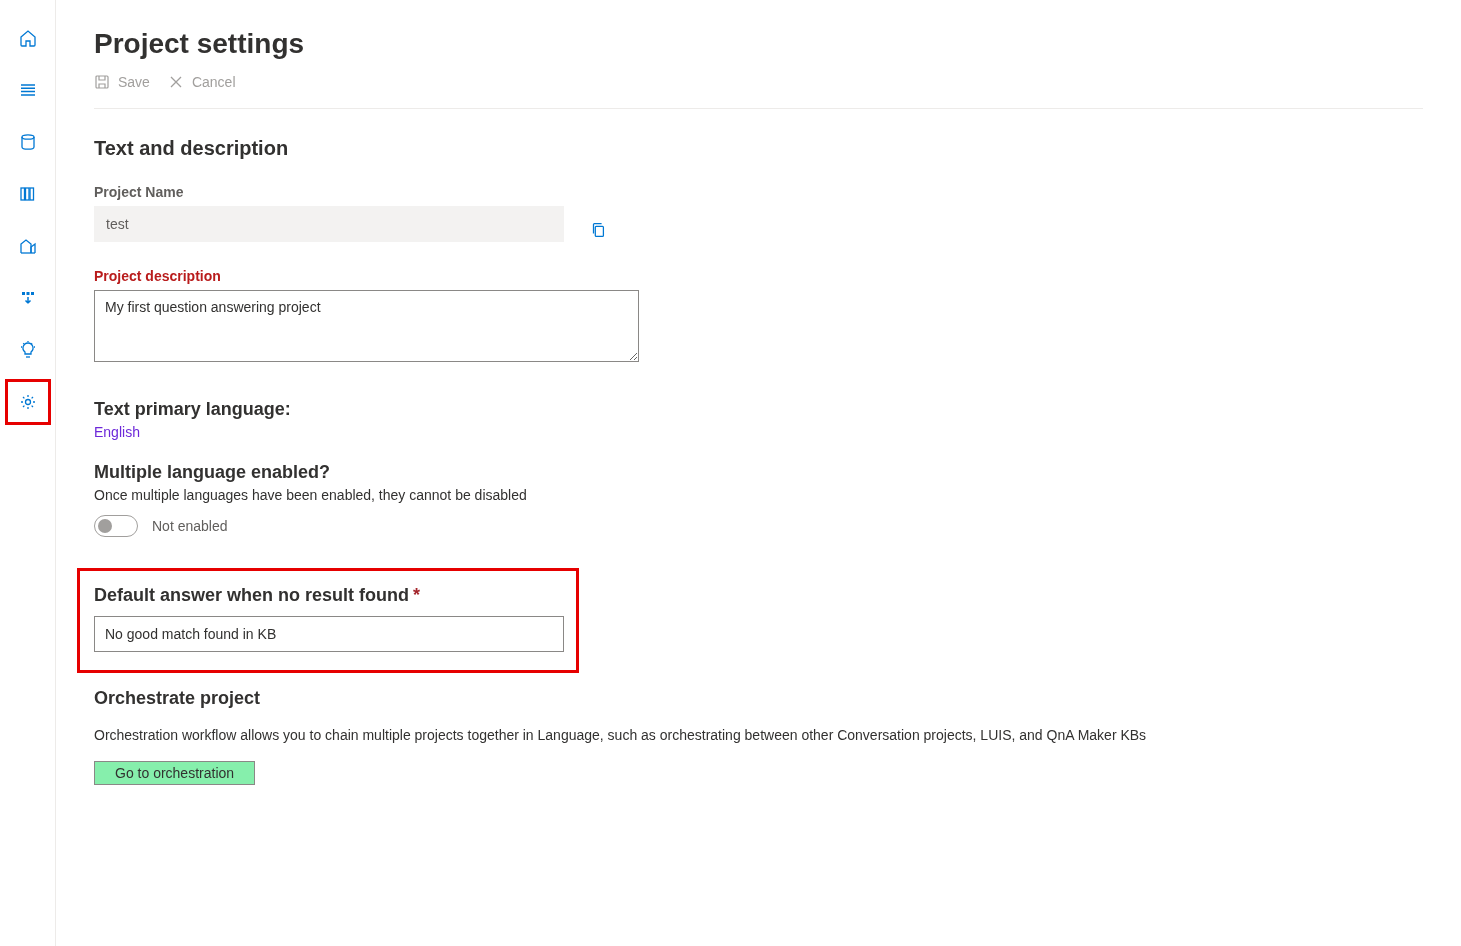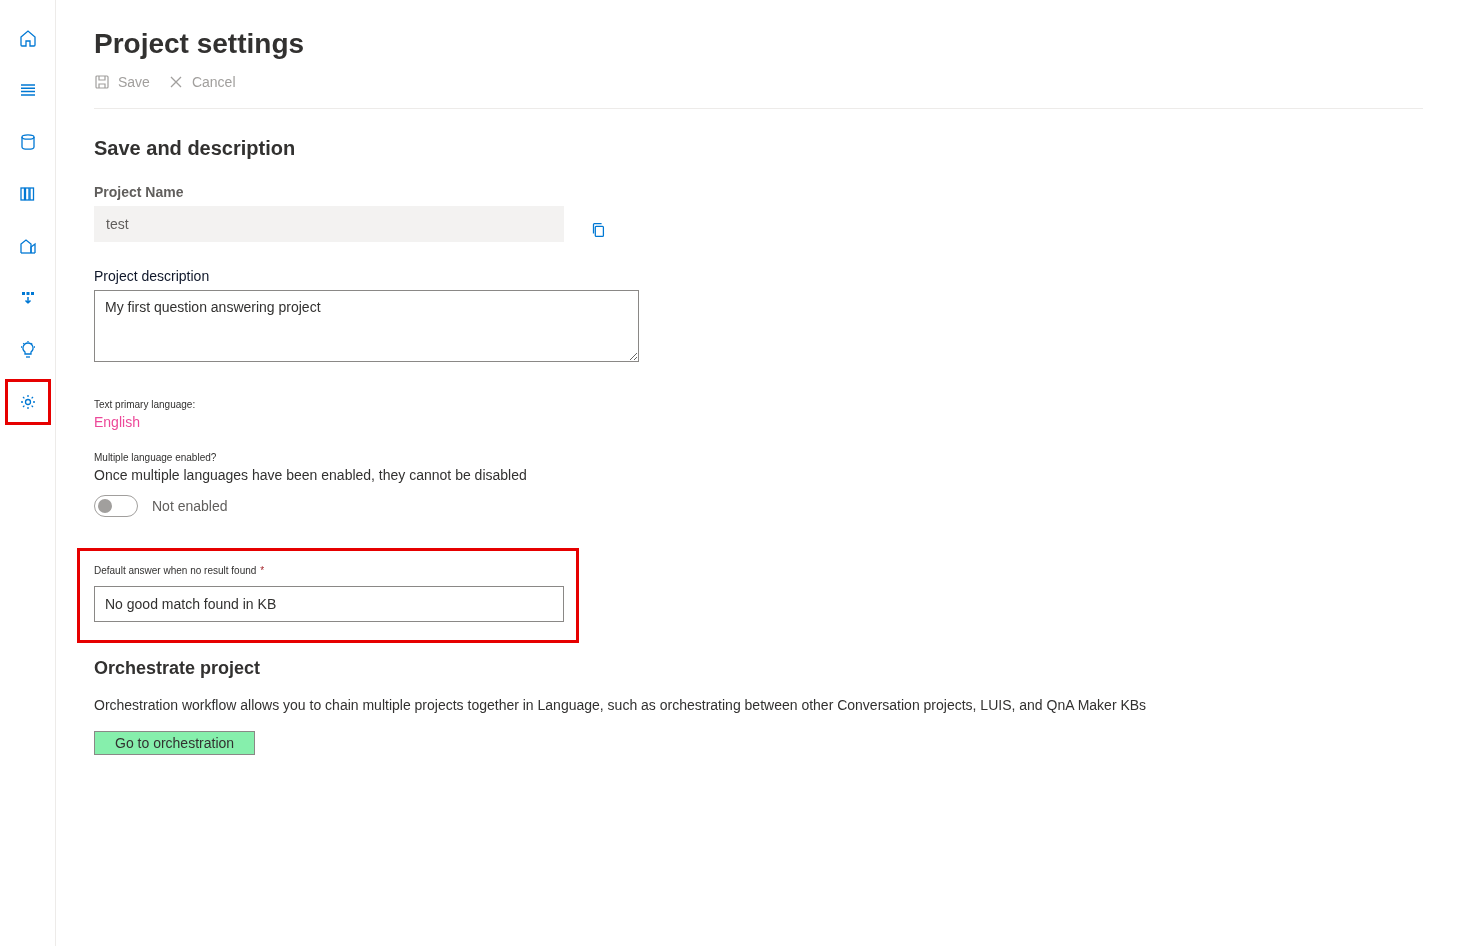--- a/index.html
+++ b/index.html
@@ -45,21 +45,21 @@
   }
   .toolbar-btn svg { width: 16px; height: 16px; }
 
   h2.section-title {
     font-size: 20px; font-weight: 600; margin: 0 0 24px 0;
   }
   h3.subsection-title {
     font-size: 18px; font-weight: 600; margin: 0 0 18px 0;
   }
   .field-label {
-    font-size: 14px; font-weight: 400; color: #0f172a; margin-bottom: 6px;
+    font-size: 14px; font-weight: 700; color: #b91c1c; margin-bottom: 6px;
   }
   .field-label.muted { color: #605e5c; font-weight: 600; }
   .readonly-row {
     display: flex; align-items: flex-end; gap: 22px; margin-bottom: 26px;
   }
   .readonly-input {
     flex: 0 0 470px; height: 36px;
     background: #f3f2f1; border: none; padding: 0 12px;
     font-size: 14px; color: #605e5c;
   }
@@ -71,24 +71,24 @@
   .copy-btn svg { width: 18px; height: 18px; }
 
   .description-area {
     width: 545px; height: 72px; resize: both;
     border: 1px solid #8a8886; padding: 8px 10px;
     font-family: inherit; font-size: 14px; color: #323130;
     margin-bottom: 34px;
   }
 
   .subfield-label {
-    font-size: 10px; font-weight: 400; margin: 0 0 4px 0;
+    font-size: 18px; font-weight: 700; margin: 0 0 4px 0;
   }
   .subfield-value {
-    font-size: 14px; color: #ec4899; margin: 0 0 22px 0;
+    font-size: 14px; color: #6d28d9; margin: 0 0 22px 0;
   }
   .subfield-note {
     font-size: 14px; color: #323130; margin: 0 0 12px 0;
   }
 
   .toggle-row {
     display: flex; align-items: center; gap: 14px; margin-bottom: 34px;
   }
   .toggle {
     width: 44px; height: 22px; border-radius: 11px;
@@ -196,21 +196,21 @@
       </button>
       <button class="toolbar-btn">
         <svg viewBox="0 0 16 16" fill="none" stroke="currentColor" stroke-width="1.3">
             <path d="M3 3l10 10M13 3L3 13"></path>
           </svg>
         <span>Cancel</span>
       </button>
     </div>
 
     
-    <h2 class="section-title">Save and description</h2>
+    <h2 class="section-title">Text and description</h2>
 
     <div class="field-label muted">Project Name</div>
     <div class="readonly-row">
       <input class="readonly-input" readonly="" value="test" style="">
       <button class="copy-btn">
         <svg viewBox="0 0 20 20" fill="none" stroke="currentColor" stroke-width="1.4">
             <rect x="7" y="6" width="9" height="11" rx="1"></rect>
             <path d="M5 14V4a1 1 0 0 1 1-1h8"></path>
           </svg>
       </button>

